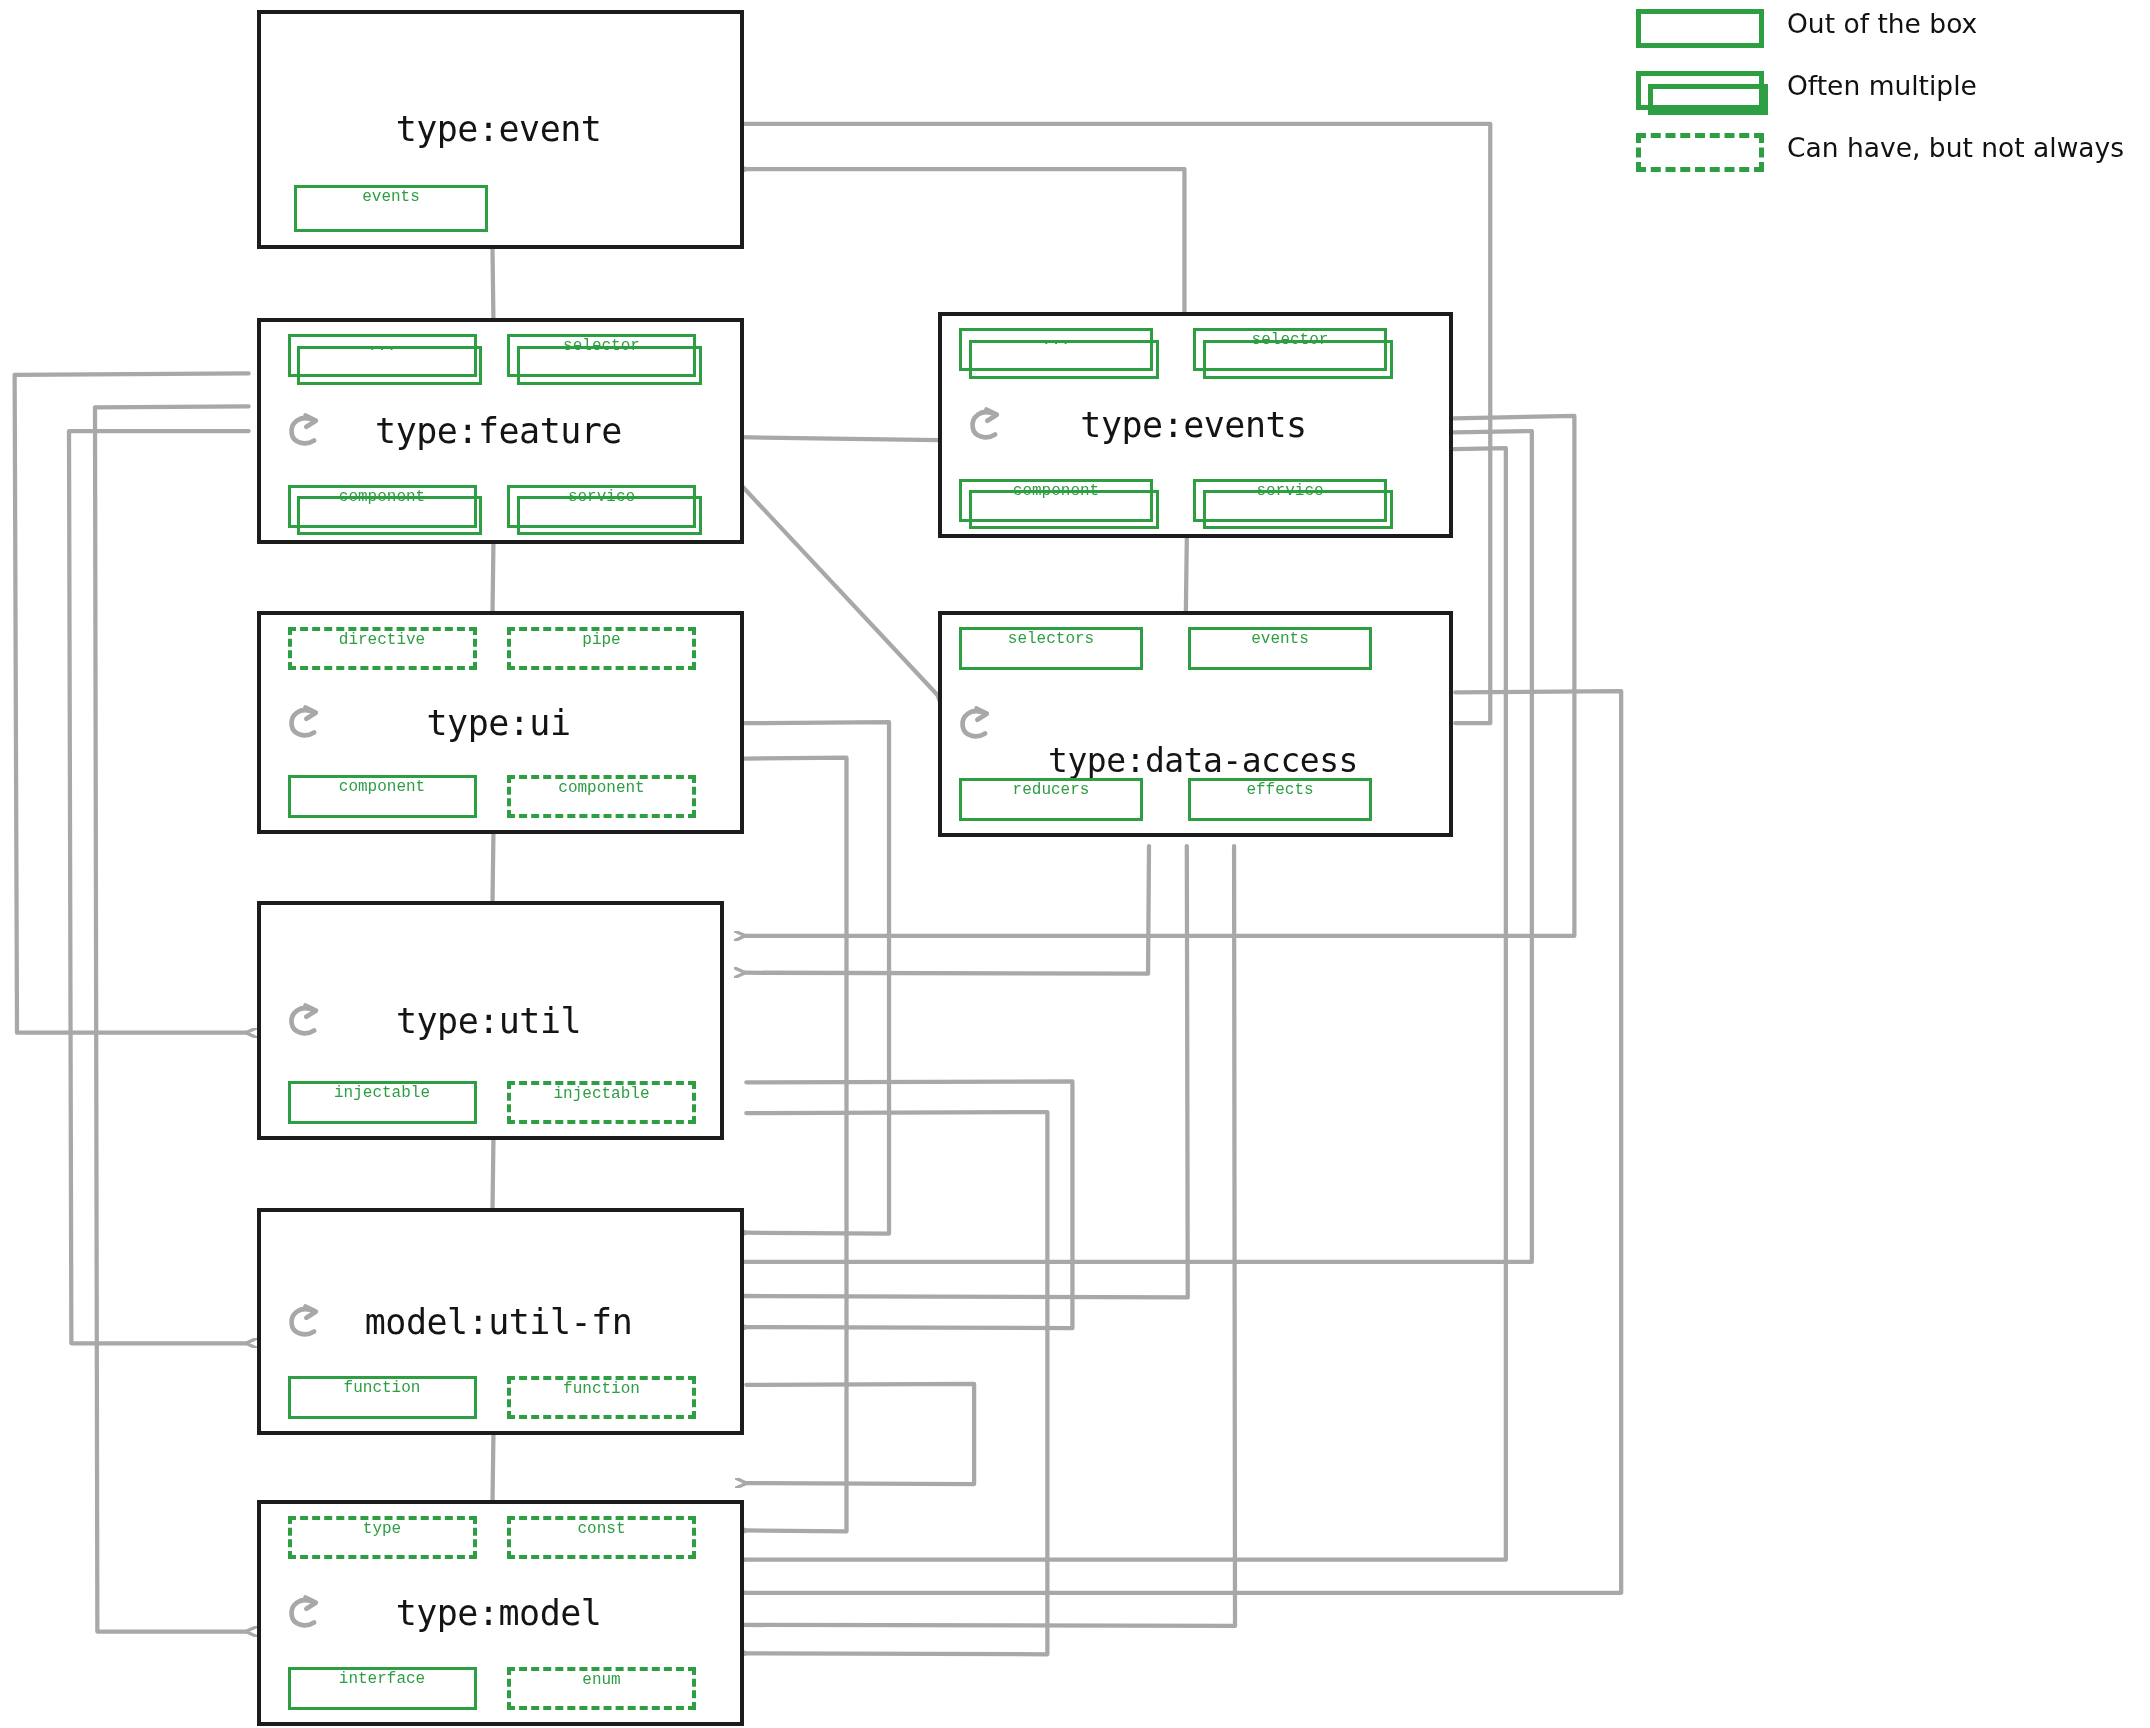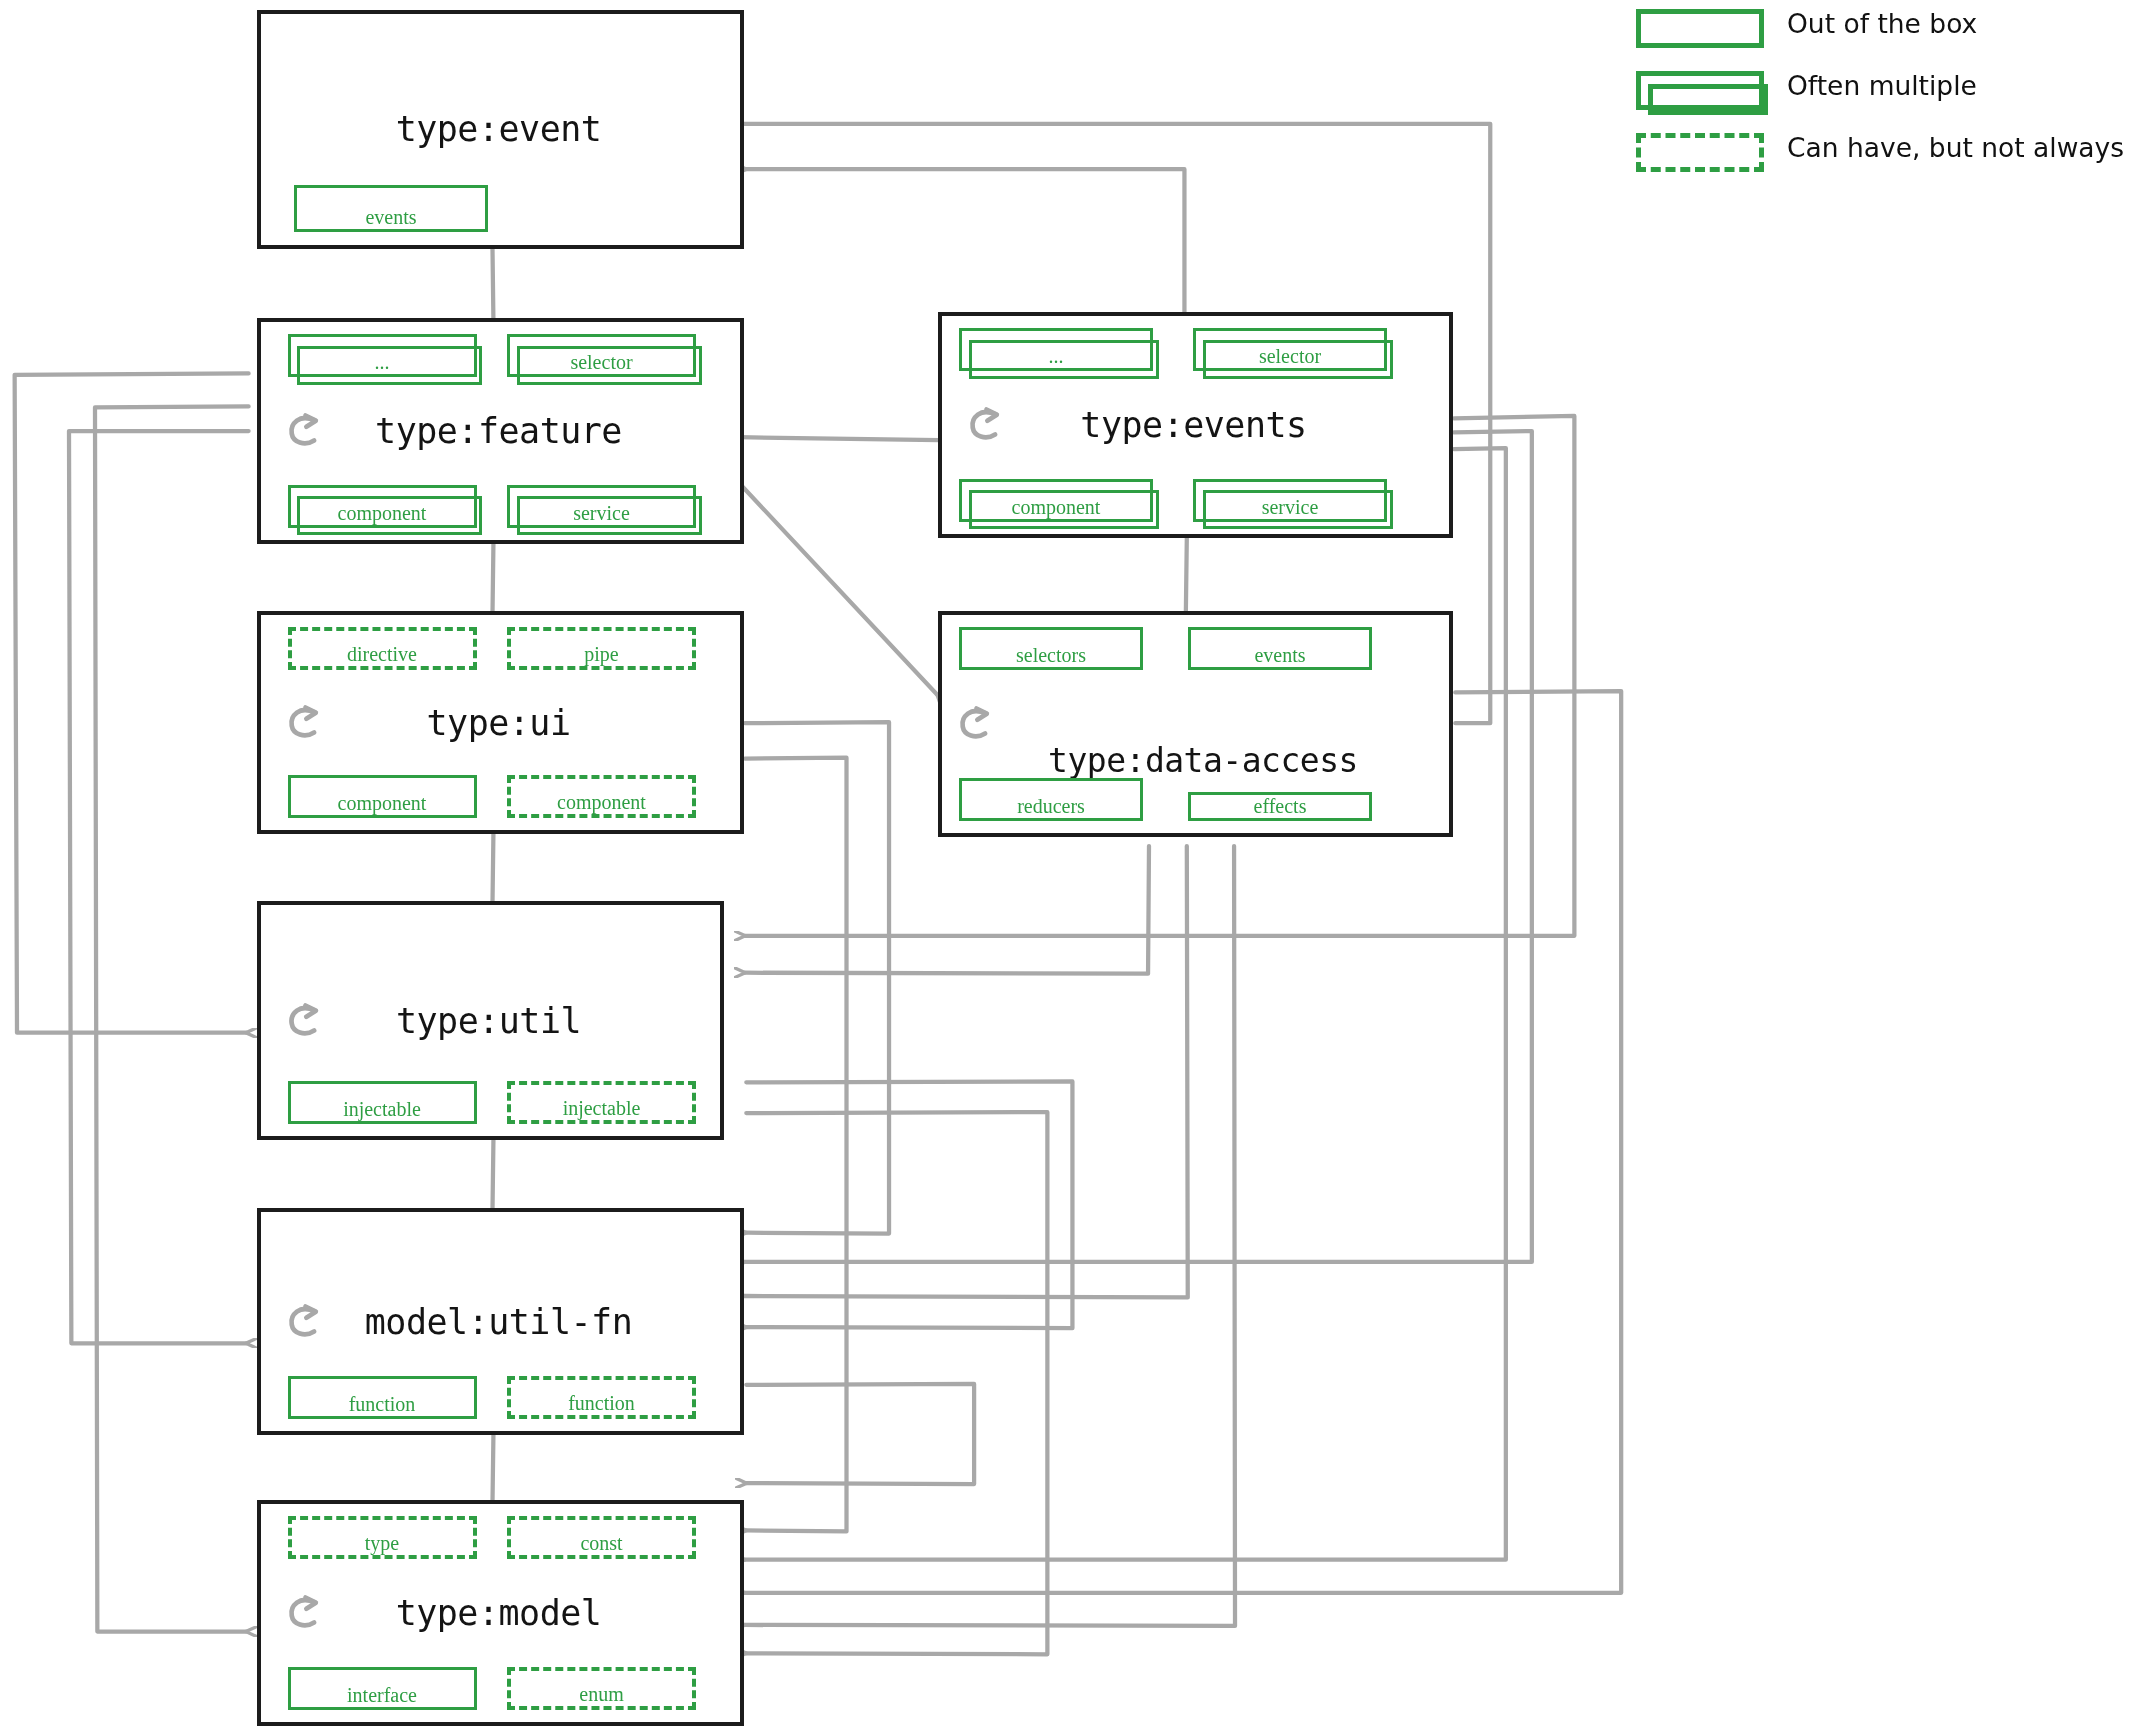--- a/index.html
+++ b/index.html
@@ -13,22 +13,22 @@
     position:absolute;left:0;right:4px;top:50%;transform:translateY(-50%);
     text-align:center;font-family:"DejaVu Sans Mono",monospace;
     font-size:35px;color:#141414;letter-spacing:-0.5px;white-space:nowrap;
   }
   .node.wide .title{font-size:33px;}
   .loop{position:absolute;left:23px;top:50%;transform:translateY(-50%);width:43px;height:43px;}
 
   
   .chip{
     position:absolute;box-sizing:border-box;background:#fff;
-    display:flex;align-items:flex-end;justify-content:center;
-    color:#2e9e43;font-family:Liberation Serif, serif;font-size:20px;
+    display:flex;align-items:flex-start;justify-content:center;
+    color:#2e9e43;font-family:Liberation Mono, monospace;font-size:16px;
     border:3.8px solid #2e9e43;
   }
   .chip.dashed{border-style:dashed;border-width:4.3px;}
   .chip.multi::before{
     content:"";position:absolute;left:6.6px;top:8.5px;right:-8.5px;bottom:-10.4px;
     border:3.8px solid #2e9e43;background:transparent;z-index:-1;
   }
   .chip.multi{z-index:1;}
 
   .row-top{top:12.3px;}
@@ -185,21 +185,21 @@
     <div class="title" style="padding-left:19px;margin-top:36px;">type:data-access</div>
     <div class="chip row-top" style="left:17px;width:184px;height:43px;">
       <span>selectors</span>
     </div>
     <div class="chip row-top" style="left:246px;width:184px;height:43px;">
       <span>events</span>
     </div>
     <div class="chip row-bot" style="left:17px;width:184px;height:43px;">
       <span>reducers</span>
     </div>
-    <div class="chip row-bot" style="left:246px;width:184px;height:29px;">
+    <div class="chip row-bot" style="left:246px;width:184px;height:43px;">
       <span>effects</span>
     </div>
   </div>
 
   <div class="node" style="left:257px;top:901px;width:467px;height:239px;">
     <span class="loop">
       <svg viewBox="0 0 100 100">
           <path d="M72,26 C36,8 14,34 18,56 C21,76 48,86 70,72" fill="none" stroke="#a8a8a8" stroke-width="11" stroke-linecap="round"></path>
         <path d="M50,14 L74,26 L52,40" fill="none" stroke="#a8a8a8" stroke-width="11" stroke-linecap="round" stroke-linejoin="round"></path>
         </svg>

